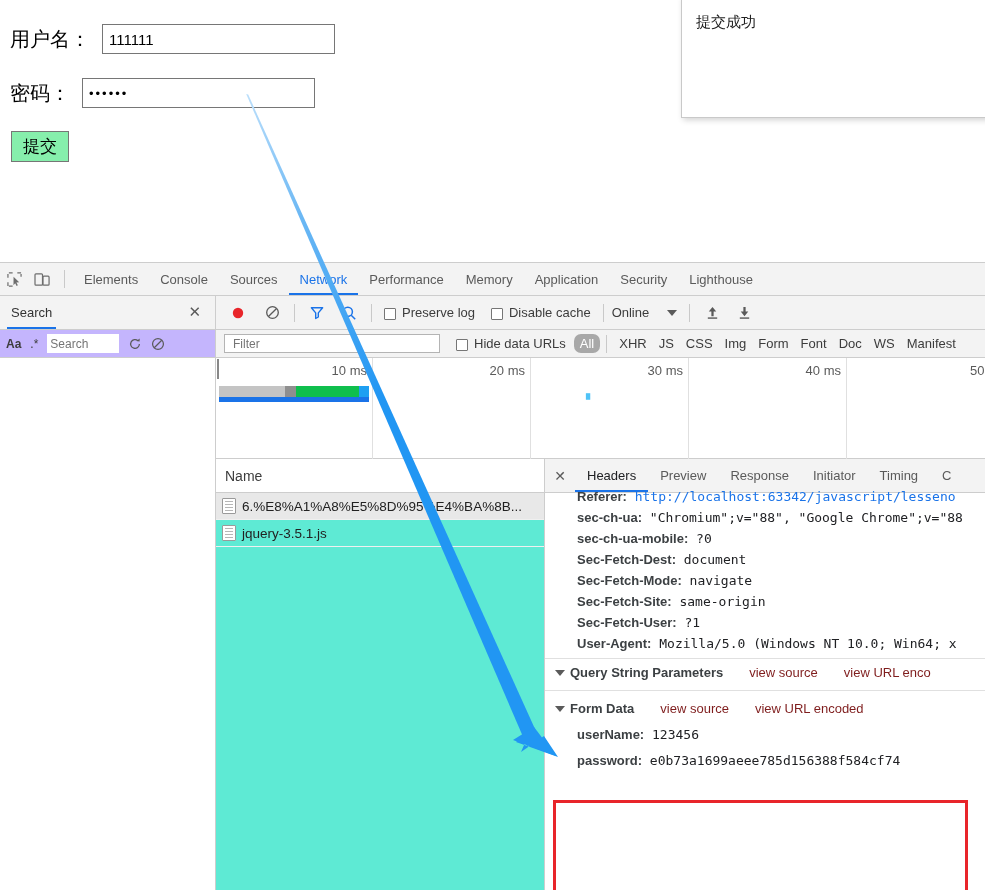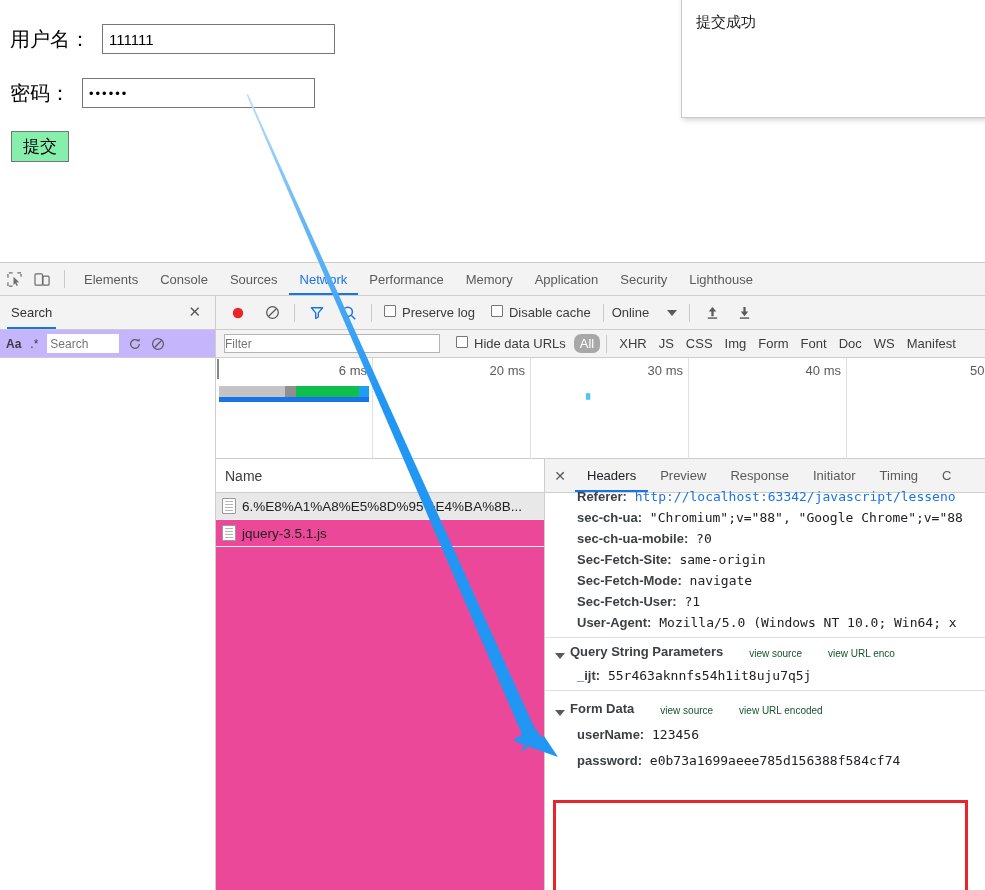--- a/index.html
+++ b/index.html
@@ -116,38 +116,38 @@
     position: absolute; left: 216px; top: 33px; width: 769px; height: 34px;
     background: #f3f3f3; border-bottom: 1px solid #cdcdcd;
     display: flex; align-items: center; padding-left: 8px;
   }
   .net-filterbar {
     position: absolute; left: 216px; top: 67px; width: 769px; height: 28px;
     background: #f3f3f3; border-bottom: 1px solid #cdcdcd;
     display: flex; align-items: center; padding-left: 8px;
   }
   .chk-label {
-    display: flex; align-items: flex-start; gap: 6px; font-size: 13px;
+    display: flex; align-items: flex-end; gap: 6px; font-size: 13px;
     color: #3c3c3c; cursor: pointer; white-space: nowrap;
   }
   .chkbox {
     width: 12px; height: 12px; border: 1px solid #767676;
     background: #fff; border-radius: 1px;
   }
   .online-select {
     font-size: 13px; color: #3c3c3c; display: flex; align-items: center;
     gap: 18px; cursor: pointer; justify-content: space-between;
   }
   .caret-down {
     width: 0; height: 0; border-left: 5px solid transparent;
     border-right: 5px solid transparent; border-top: 6px solid #5a5a5a;
   }
   .filter-input {
     width: 216px; height: 19px; border: 1px solid #b4b4b4; background: #fff;
-    font-size: 12px; color: #9a9a9a; padding: 0 0; outline: none;
+    font-size: 12px; color: #9a9a9a; padding: 0 8px; outline: none;
     font-family: "Liberation Sans", sans-serif;
   }
   .type-chip {
     font-size: 13px; color: #3c3c3c; padding: 2px 6px; border-radius: 7px;
     cursor: pointer; white-space: nowrap;
   }
   .type-chip.active { background: #a8a8a8; color: #fff; }
 
   
   .overview {
@@ -163,21 +163,21 @@
     transform: translateX(-100%); padding-right: 5px; white-space: nowrap;
   }
   .ov-left-edge { position: absolute; left: 1px; top: 1px; width: 2px; height: 20px; background: #888; }
   .ov-bar { position: absolute; left: 3px; top: 28px; height: 11px; display: flex; }
   .ov-underline { position: absolute; left: 3px; top: 39px; height: 5px; background: #1a73e8; }
   .ov-dot { position: absolute; font-size: 11px; color: #4fc3f7; }
 
   
   .req-panel {
     position: absolute; left: 216px; top: 196px; width: 329px; height: 432px;
-    background: #ec4899; border-right: 1px solid #cdcdcd;
+    background: #5eead4; border-right: 1px solid #cdcdcd;
   }
   .req-head {
     height: 34px; border-bottom: 1px solid #cdcdcd; background: #fff;
     display: flex; align-items: center; padding-left: 9px;
     font-size: 14px; color: #3c3c3c;
   }
   .req-row {
     height: 27px; display: flex; align-items: center; padding-left: 6px;
     font-size: 13.5px; color: #222; gap: 6px; cursor: pointer;
     border-bottom: 1px solid #f0f0f0; overflow: hidden; white-space: nowrap;
@@ -216,31 +216,31 @@
     font-family: "DejaVu Sans Mono", monospace;
   }
   .hdr-line b {
     font-family: "Liberation Sans", sans-serif; font-weight: bold;
     color: #3c4043; font-size: 13px;
   }
   .hdr-line.clipped { color: #1a73e8; }
   .hdr-line.clipped b { color: #3c4043; }
   .sect-divider { border-top: 1px solid #e0e0e0; margin-top: 4px; }
   .sect-head {
-    display: flex; align-items: flex-end; gap: 0px;
+    display: flex; align-items: center; gap: 0px;
     padding: 6px 0 6px 10px; white-space: nowrap;
   }
   .tri {
     width: 0; height: 0; border-left: 5px solid transparent;
     border-right: 5px solid transparent; border-top: 6px solid #5a5a5a;
     margin-right: 5px; flex: 0 0 auto; cursor: pointer;
   }
   .sect-title { font-size: 13px; font-weight: bold; color: #3c4043; }
   .sect-link {
-    font-size: 10px; color: #14532d; margin-left: 26px; cursor: pointer;
+    font-size: 13px; color: #7f1d1d; margin-left: 26px; cursor: pointer;
     white-space: nowrap;
   }
   .kv-line {
     padding: 3px 0 3px 32px; font-size: 13px; color: #202124;
     font-family: "DejaVu Sans Mono", monospace; white-space: nowrap;
   }
   .kv-line b {
     font-family: "Liberation Sans", sans-serif; font-weight: bold; color: #3c4043;
   }
 
@@ -399,21 +399,21 @@
       <div class="type-chip">Manifest</div>
     </div>
 
     <div class="overview">
       <div class="ov-ruler">
         <div class="ov-left-edge"></div>
         <div class="ov-tick" style="left:156px"></div>
         <div class="ov-tick" style="left:314px"></div>
         <div class="ov-tick" style="left:472px"></div>
         <div class="ov-tick" style="left:630px"></div>
-        <div class="ov-tick-label" style="left:156px">6 ms</div>
+        <div class="ov-tick-label" style="left:156px">10 ms</div>
         <div class="ov-tick-label" style="left:314px">20 ms</div>
         <div class="ov-tick-label" style="left:472px">30 ms</div>
         <div class="ov-tick-label" style="left:630px">40 ms</div>
         <div class="ov-tick-label" style="left:788px">50 m</div>
       </div>
       <div class="ov-bar">
         <div style="width:66px;background:#c4c4c4"></div>
         <div style="width:11px;background:#8f8f8f"></div>
         <div style="width:63px;background:#0fbf4d"></div>
         <div style="width:10px;background:#1e9ff2"></div>
@@ -454,47 +454,47 @@
         </div>
         <div class="hdr-line">
           <b>sec-ch-ua:</b>
           <span>"Chromium";v="88", "Google Chrome";v="88</span>
         </div>
         <div class="hdr-line">
           <b>sec-ch-ua-mobile:</b>
           <span>?0</span>
         </div>
         <div class="hdr-line">
+          <b>Sec-Fetch-Dest:</b>
+          <span>document</span>
+        </div>
+        <div class="hdr-line">
+          <b>Sec-Fetch-Mode:</b>
+          <span>navigate</span>
+        </div>
+        <div class="hdr-line">
           <b>Sec-Fetch-Site:</b>
           <span>same-origin</span>
-        </div>
-        <div class="hdr-line">
-          <b>Sec-Fetch-Mode:</b>
-          <span>navigate</span>
         </div>
         <div class="hdr-line">
           <b>Sec-Fetch-User:</b>
           <span>?1</span>
         </div>
         <div class="hdr-line">
           <b>User-Agent:</b>
           <span>Mozilla/5.0 (Windows NT 10.0; Win64; x</span>
         </div>
 
         <div class="sect-divider"></div>
 
         <div class="sect-head">
           <span class="tri"></span>
           <span class="sect-title">Query String Parameters</span>
           <span class="sect-link">view source</span>
           <span class="sect-link">view URL enco</span>
-        </div>
-        <div class="kv-line">
-          <b>_ijt:</b>
-          <span>55r463aknnfs54h1it8uju7q5j</span>
         </div>
 
         <div class="sect-divider"></div>
 
         <div class="sect-head" style="padding-top:10px">
           <span class="tri"></span>
           <span class="sect-title">Form Data</span>
           <span class="sect-link">view source</span>
           <span class="sect-link">view URL encoded</span>
         </div>

